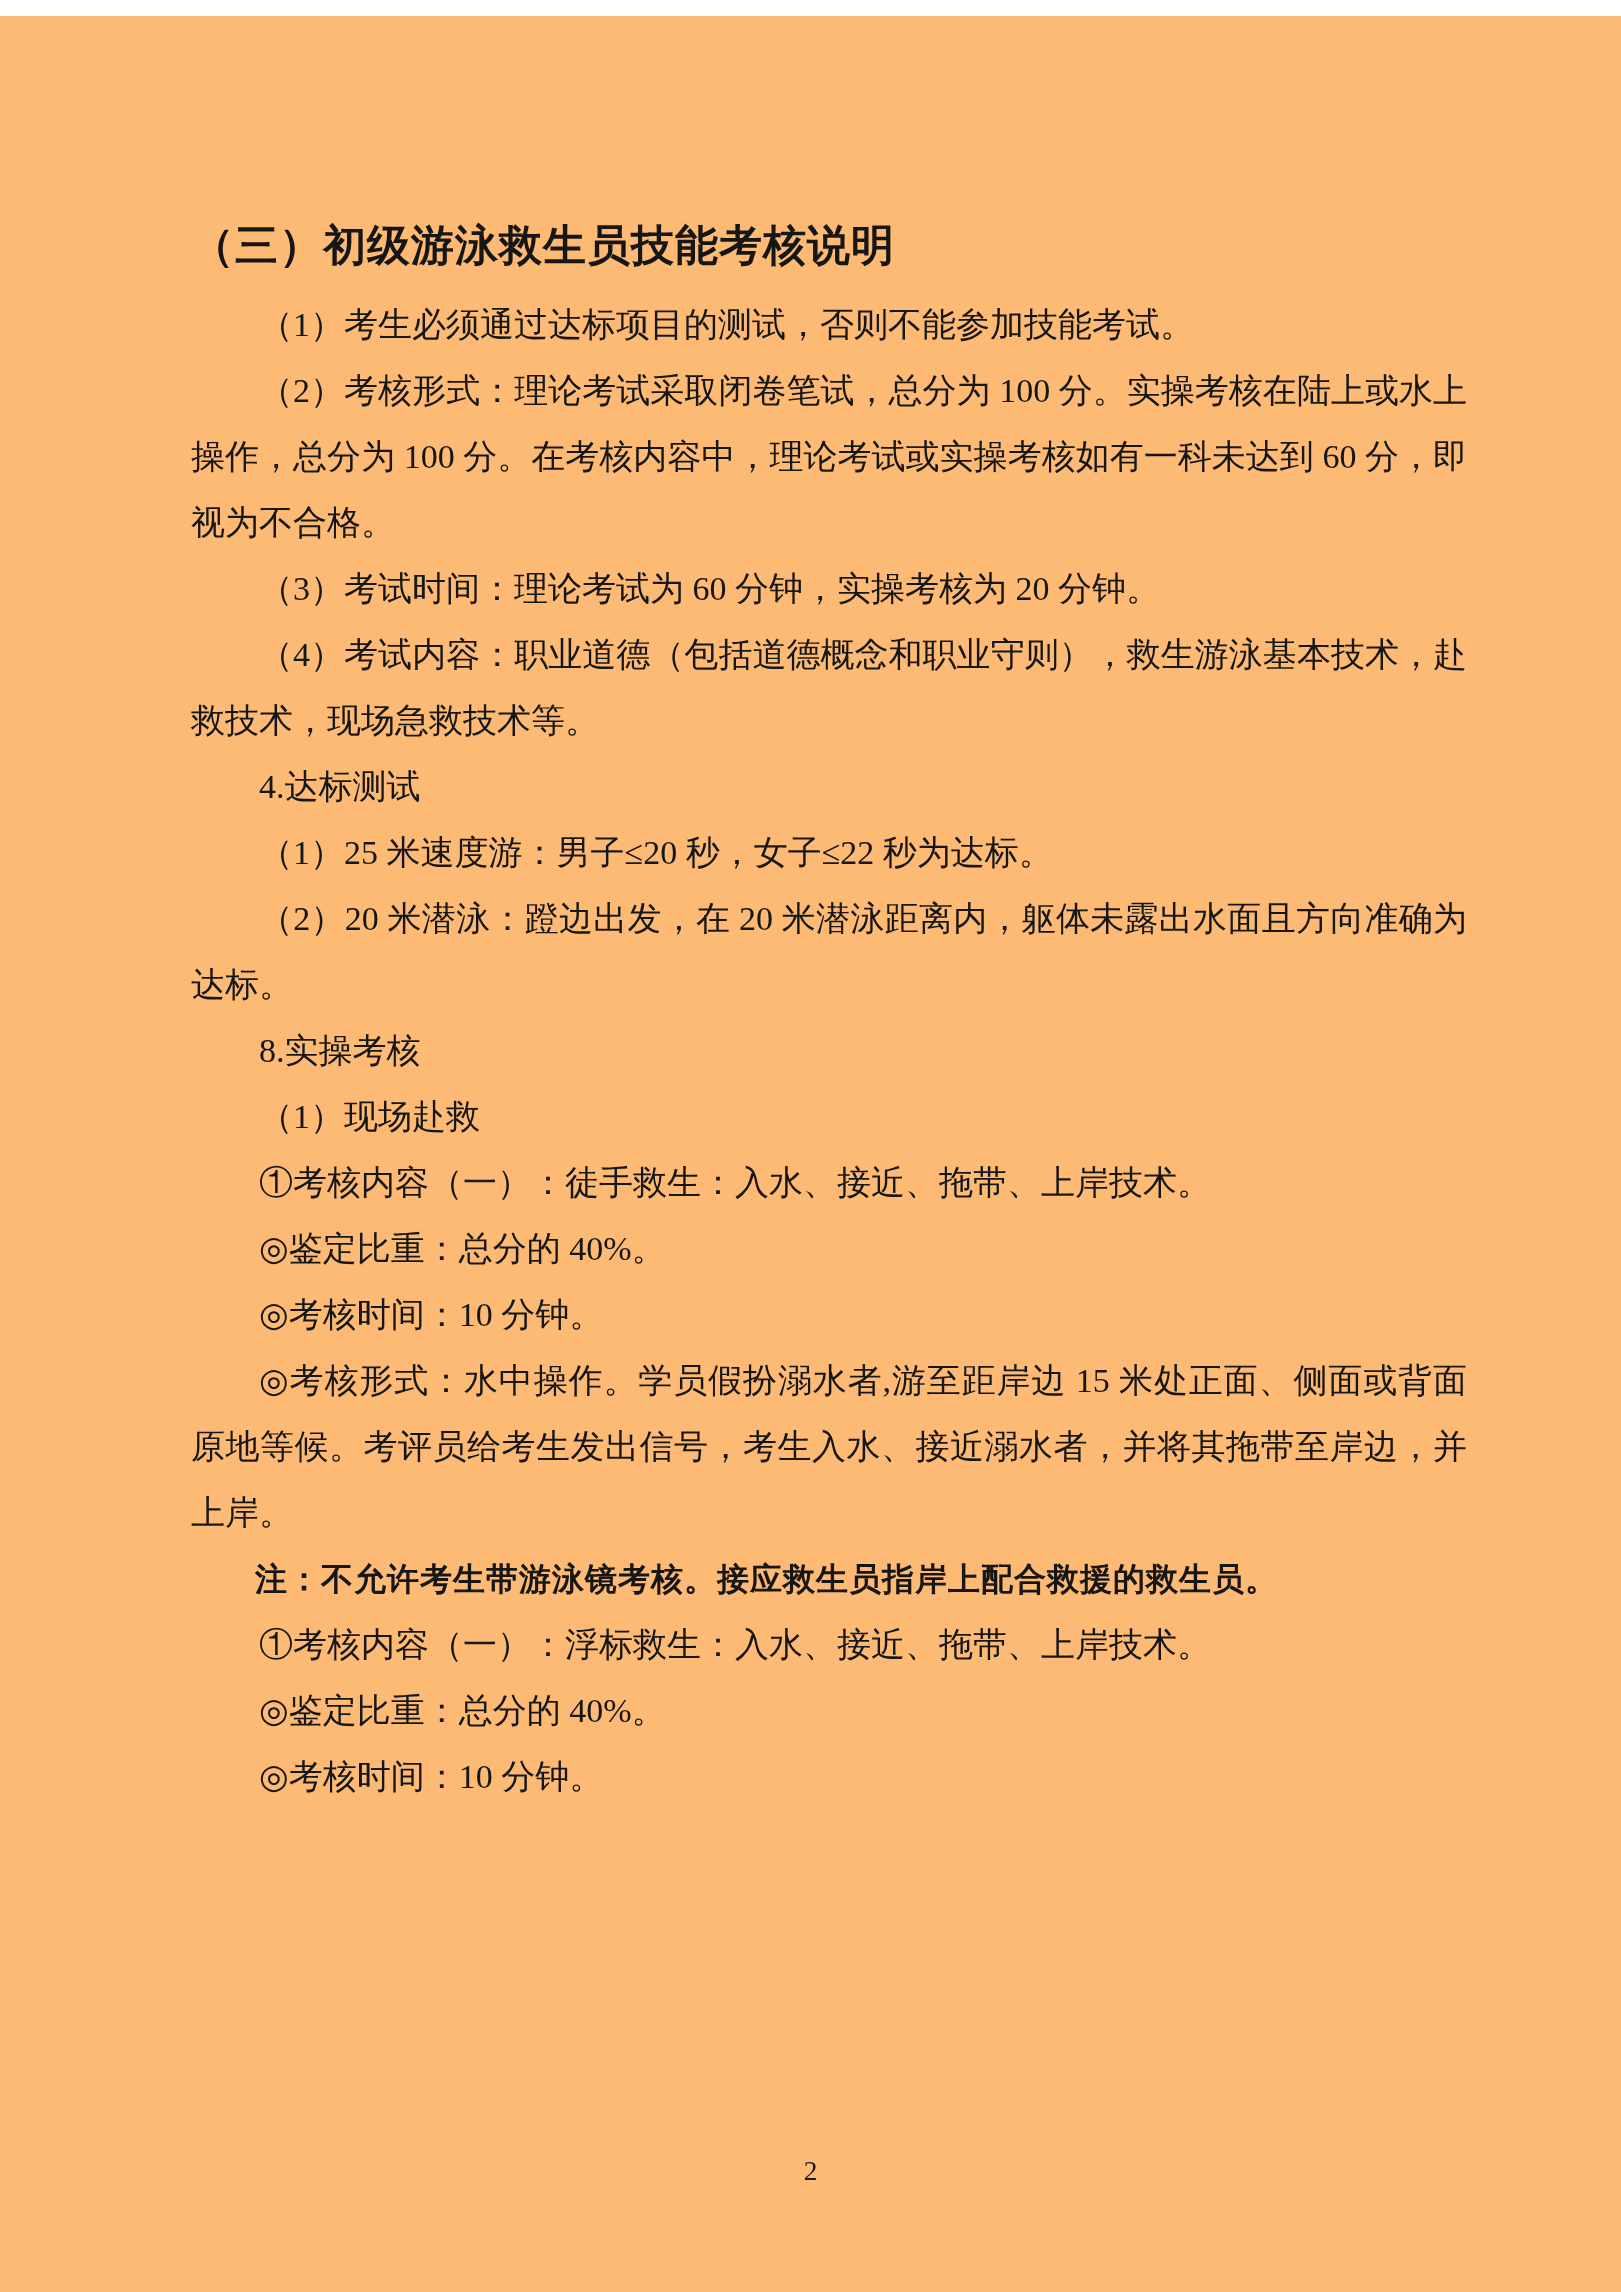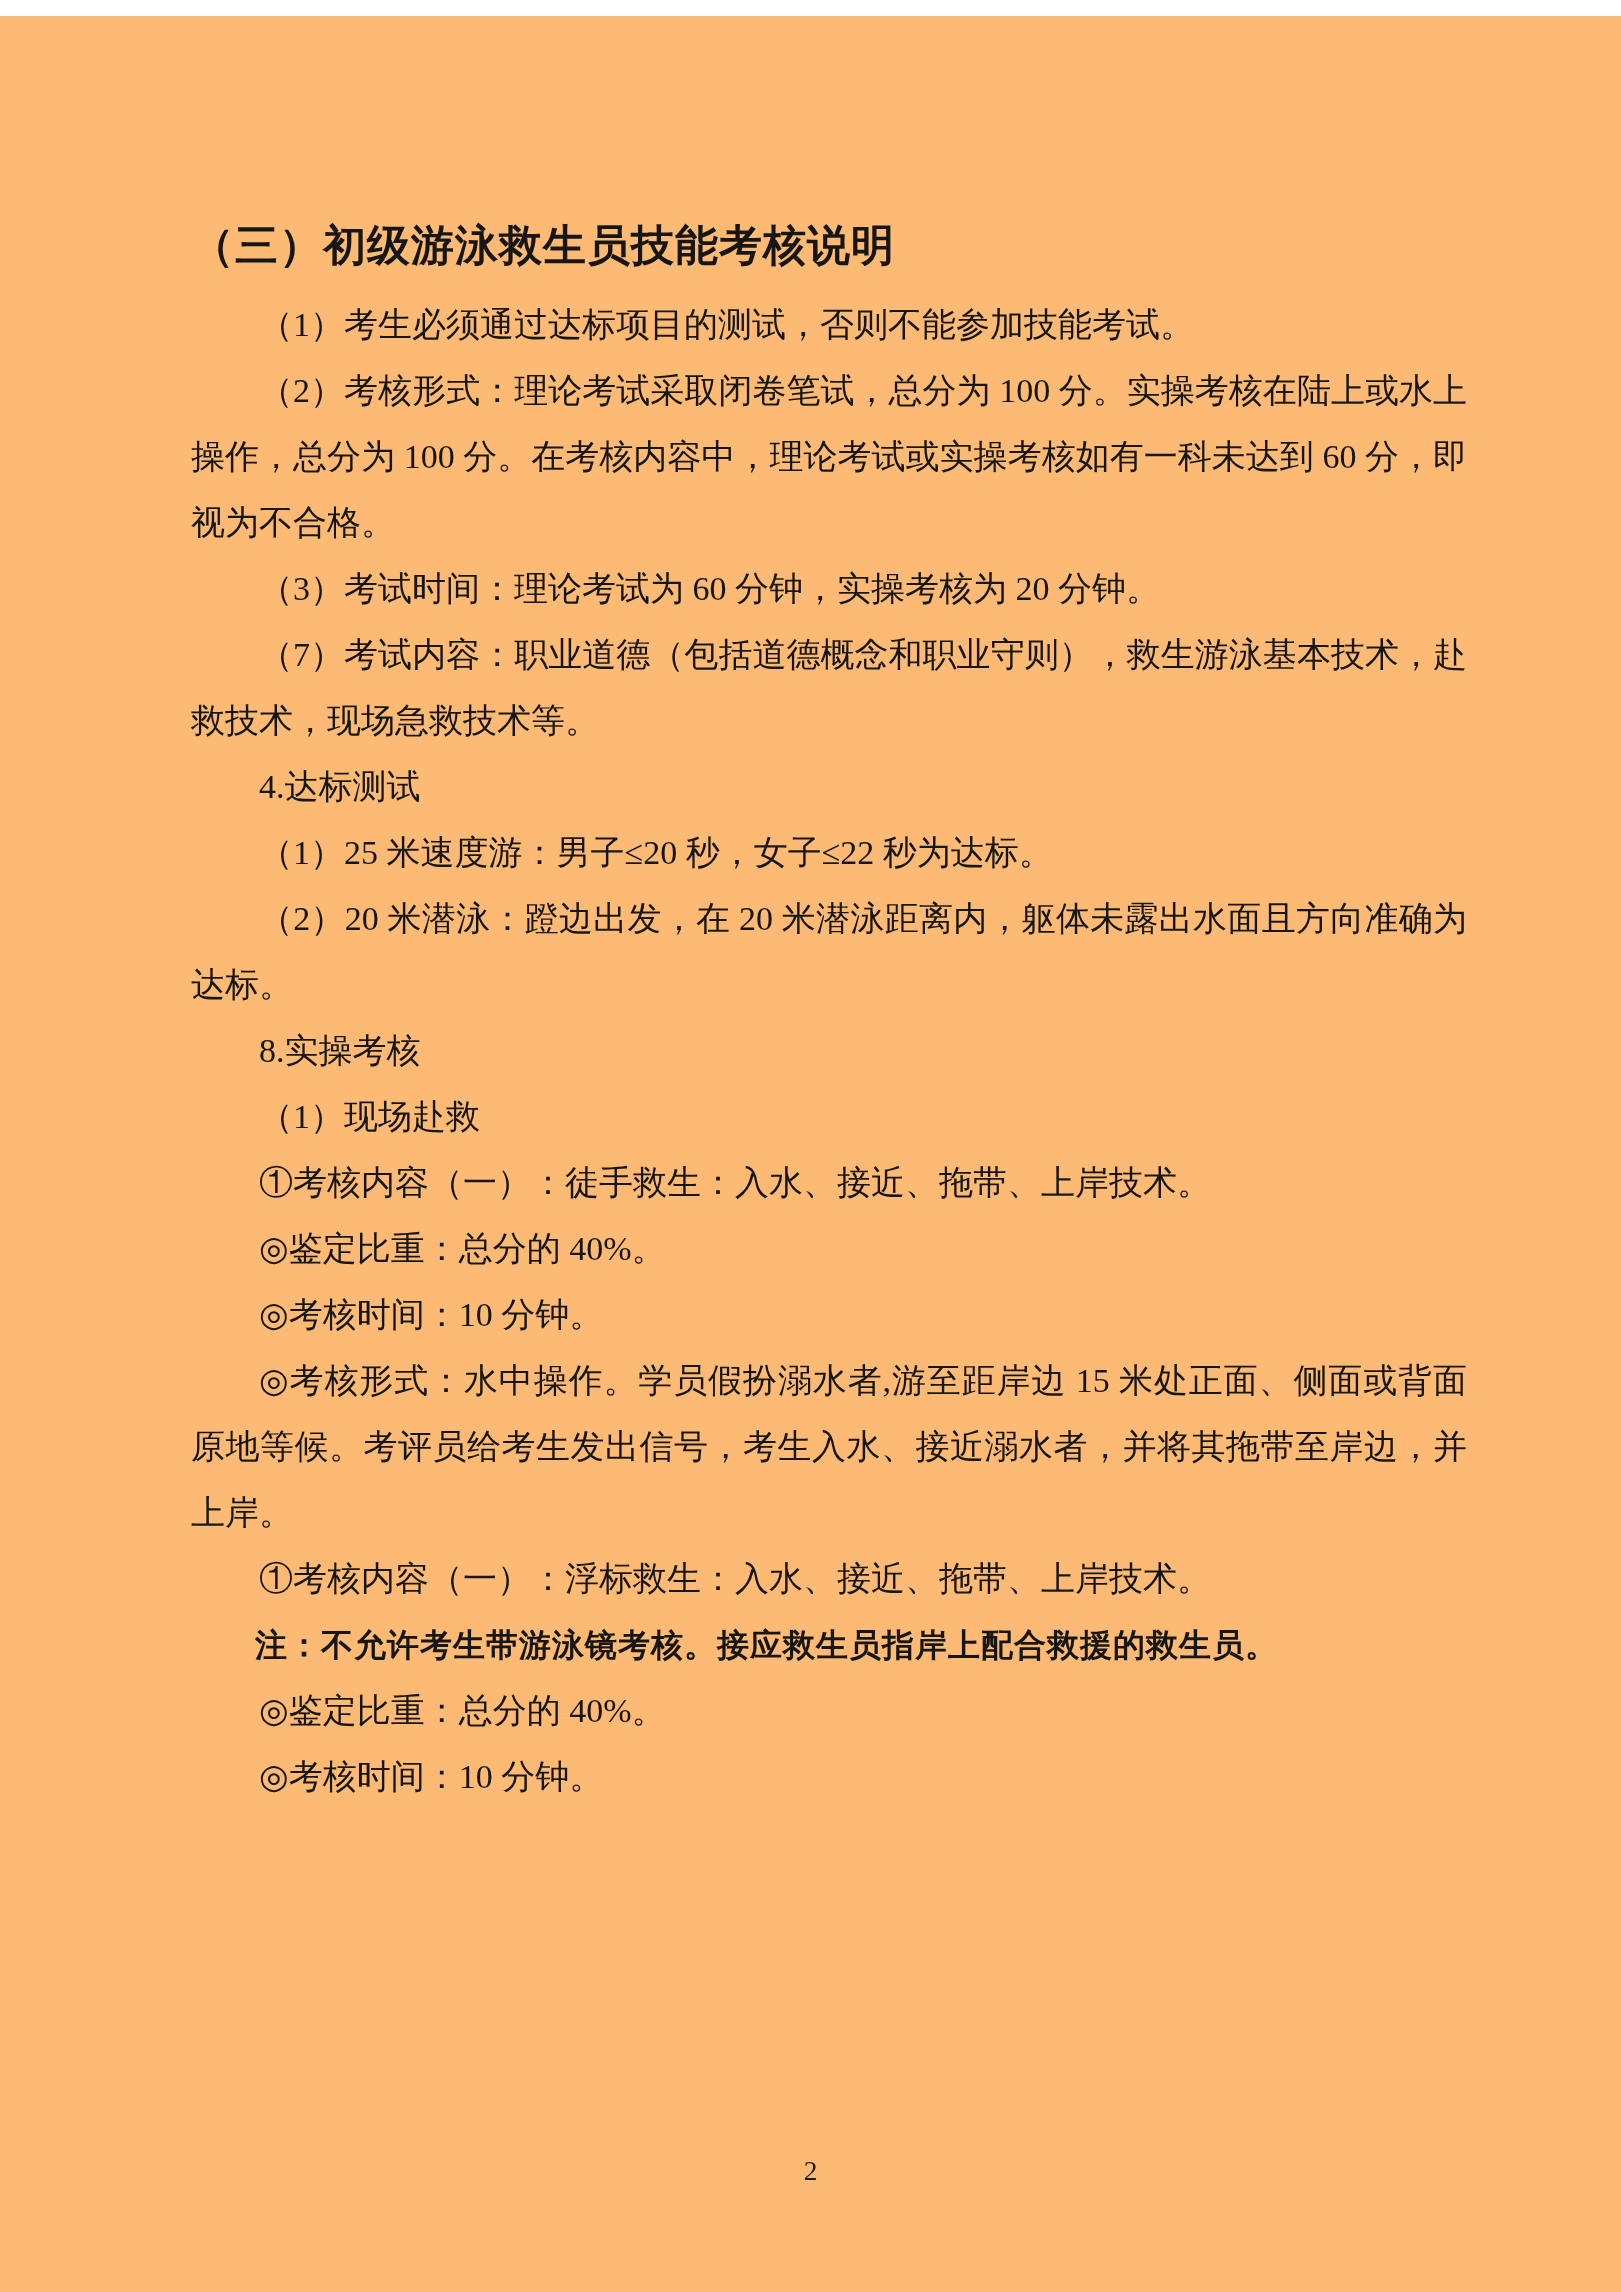--- a/index.html
+++ b/index.html
@@ -54,31 +54,31 @@
 </head>
 <body>
 
 <div class="page">
   <h1 class="doc-title">（三）初级游泳救生员技能考核说明</h1>
 
   <div class="paragraphs">
       <p class="para">（1）考生必须通过达标项目的测试，否则不能参加技能考试。</p>
       <p class="para">（2）考核形式：理论考试采取闭卷笔试，总分为 100 分。实操考核在陆上或水上操作，总分为 100 分。在考核内容中，理论考试或实操考核如有一科未达到 60 分，即视为不合格。</p>
       <p class="para">（3）考试时间：理论考试为 60 分钟，实操考核为 20 分钟。</p>
-      <p class="para">（7）考试内容：职业道德（包括道德概念和职业守则），救生游泳基本技术，赴救技术，现场急救技术等。</p>
+      <p class="para">（4）考试内容：职业道德（包括道德概念和职业守则），救生游泳基本技术，赴救技术，现场急救技术等。</p>
       <p class="para">4.达标测试</p>
       <p class="para">（1）25 米速度游：男子≤20 秒，女子≤22 秒为达标。</p>
       <p class="para">（2）20 米潜泳：蹬边出发，在 20 米潜泳距离内，躯体未露出水面且方向准确为达标。</p>
       <p class="para">8.实操考核</p>
       <p class="para">（1）现场赴救</p>
       <p class="para">①考核内容（一）：徒手救生：入水、接近、拖带、上岸技术。</p>
       <p class="para">◎鉴定比重：总分的 40%。</p>
       <p class="para">◎考核时间：10 分钟。</p>
       <p class="para">◎考核形式：水中操作。学员假扮溺水者,游至距岸边 15 米处正面、侧面或背面原地等候。考评员给考生发出信号，考生入水、接近溺水者，并将其拖带至岸边，并上岸。</p>
+      <p class="para note">注：不允许考生带游泳镜考核。接应救生员指岸上配合救援的救生员。</p>
       <p class="para">①考核内容（一）：浮标救生：入水、接近、拖带、上岸技术。</p>
-      <p class="para note">注：不允许考生带游泳镜考核。接应救生员指岸上配合救援的救生员。</p>
       <p class="para">◎鉴定比重：总分的 40%。</p>
       <p class="para">◎考核时间：10 分钟。</p>
     </div>
 
   <div class="page-number">2</div>
 </div>
 
 
 </body></html>

